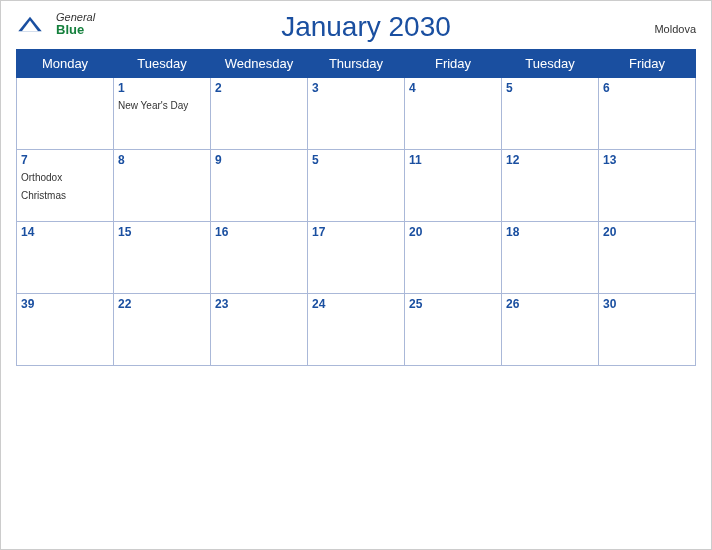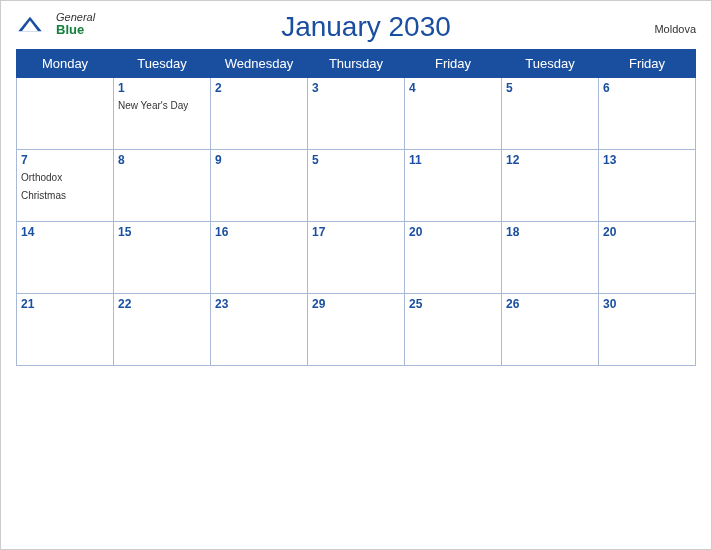--- a/index.html
+++ b/index.html
@@ -194,30 +194,30 @@
           </td>
           <td>
             <span class="day-number">18</span>
           </td>
           <td>
             <span class="day-number">20</span>
           </td>
         </tr>
         <tr>
           <td>
-            <span class="day-number">21</span>
+            <span class="day-number">39</span>
           </td>
           <td>
             <span class="day-number">22</span>
           </td>
           <td>
             <span class="day-number">23</span>
           </td>
           <td>
-            <span class="day-number">29</span>
+            <span class="day-number">24</span>
           </td>
           <td>
             <span class="day-number">25</span>
           </td>
           <td>
             <span class="day-number">26</span>
           </td>
           <td>
             <span class="day-number">30</span>
           </td>

